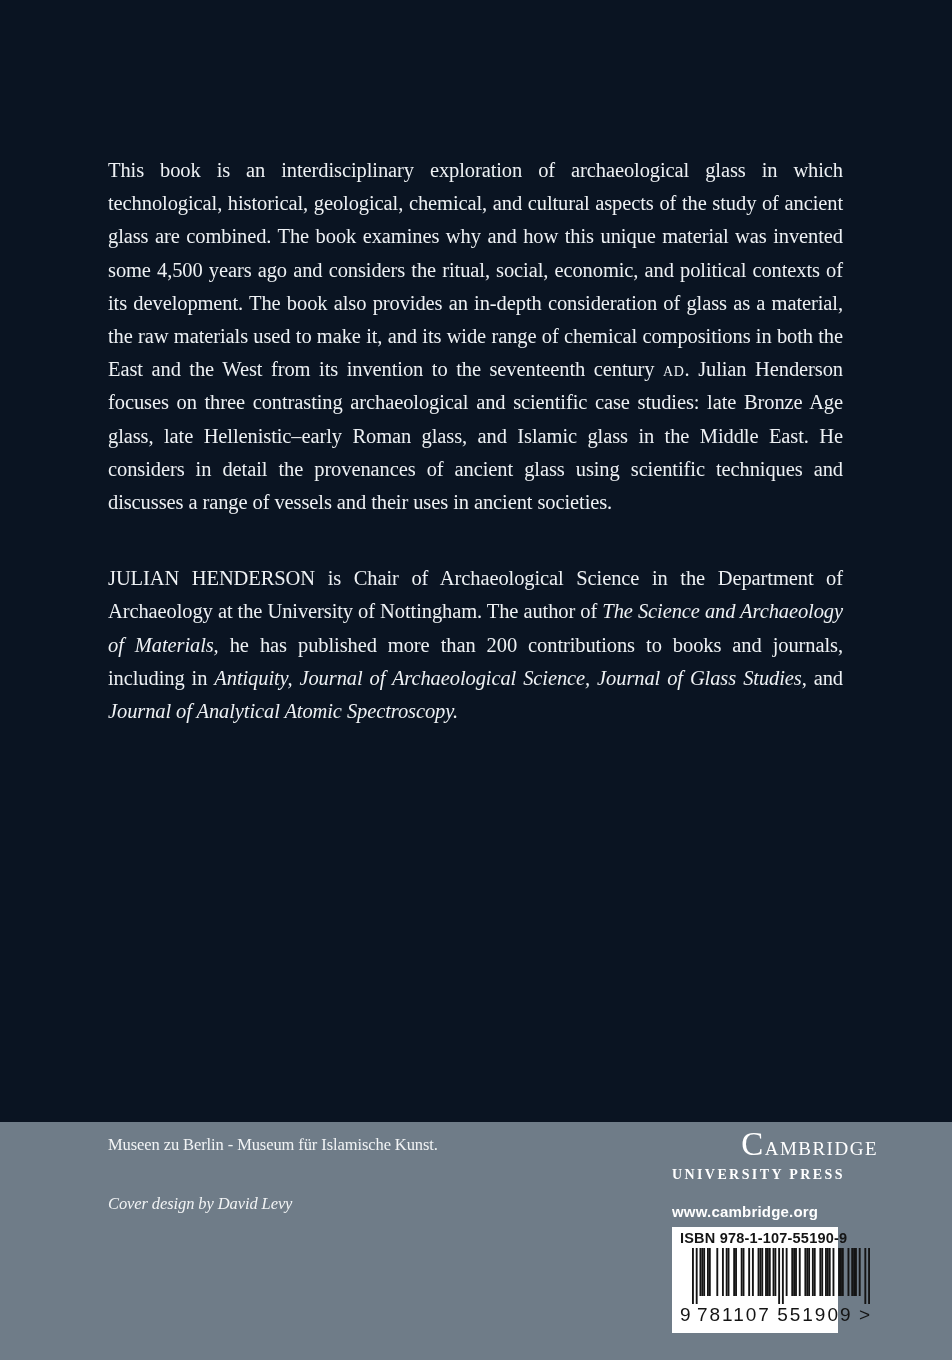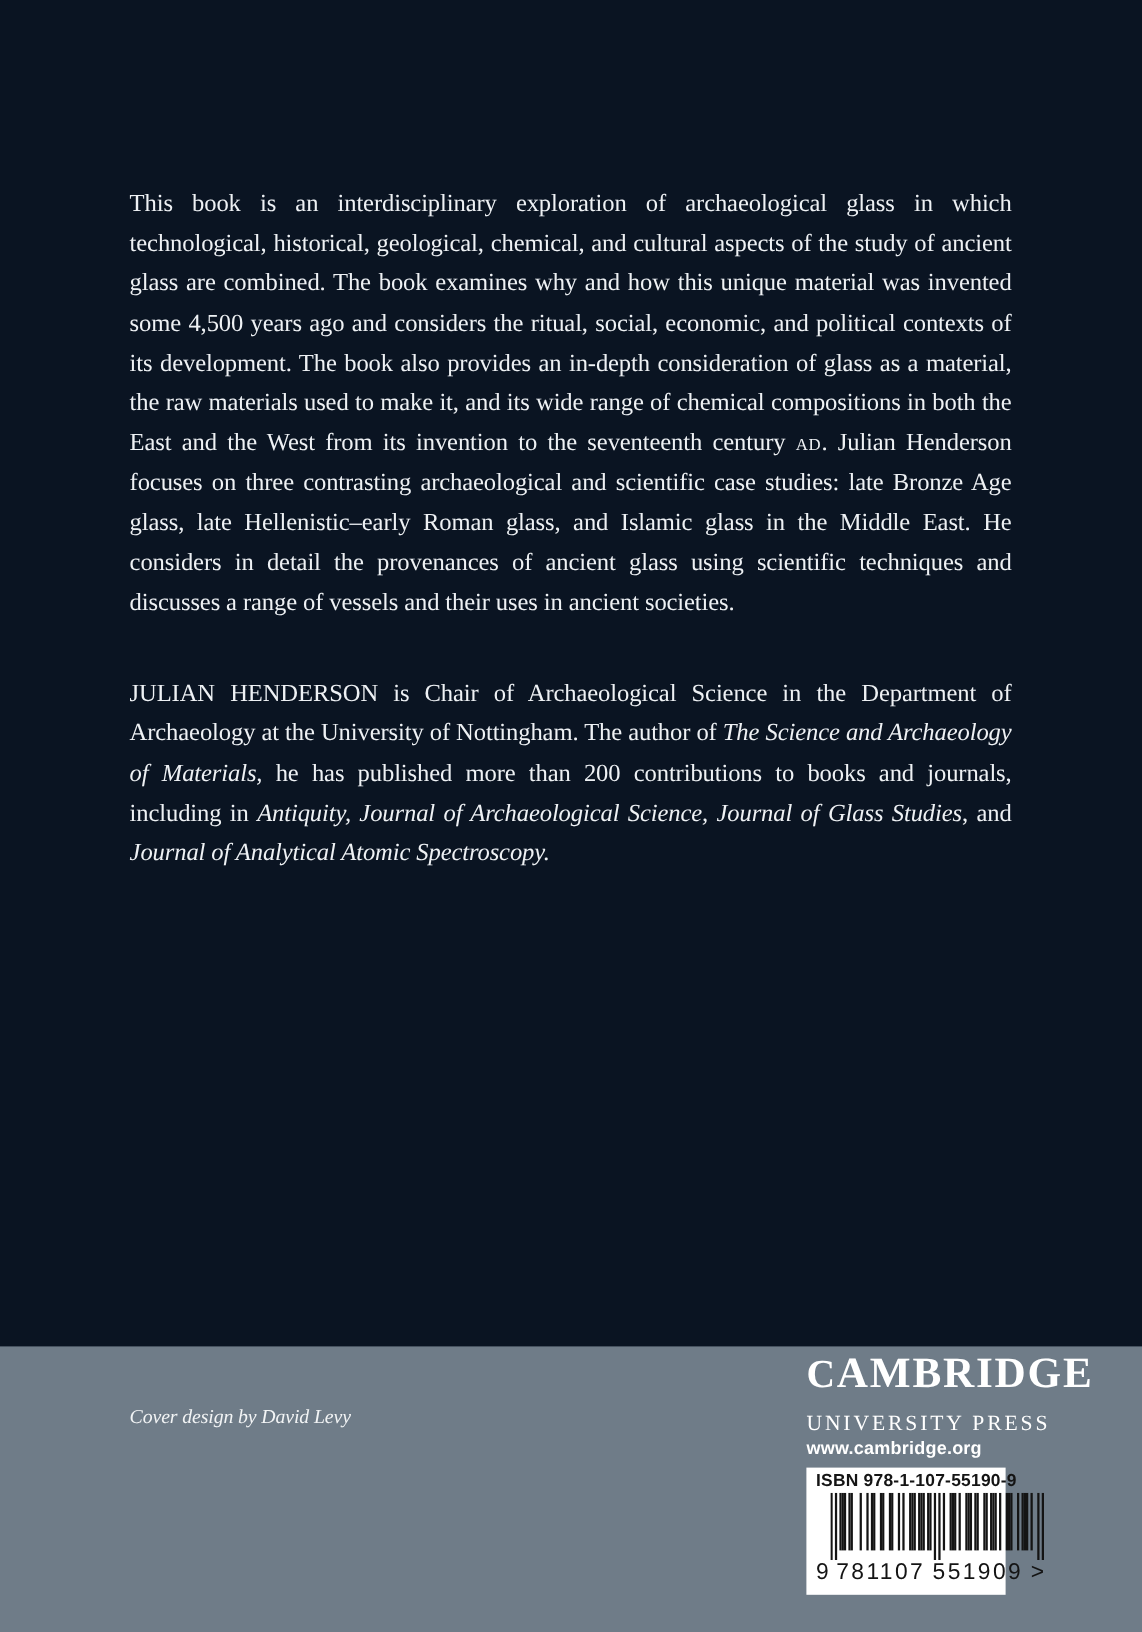--- a/index.html
+++ b/index.html
@@ -50,39 +50,40 @@
   .credit .design { font-style: italic; margin-top: 36px; }
 
   .publisher {
     position: absolute;
     left: 672px;
     top: 7px;
     width: 206px;
     color: var(--publisher-text, #ffffff);
   }
   .pub-name {
-    font-size: 36px;
-    font-weight: 700;
+    font-size: 19px;
+    font-weight: 400;
     letter-spacing: 1.5px;
     line-height: 30px;
     white-space: nowrap;
+    text-align: right;
   }
   .pub-name::first-letter { font-size: 33px; }
   .pub-sub {
-    font-size: 18px;
-    font-weight: 400;
+    font-size: 14px;
+    font-weight: 700;
     letter-spacing: 2.4px;
-    margin-top: 15px;
+    margin-top: 3px;
     white-space: nowrap;
   }
   .pub-web {
     font-family: "Liberation Sans", sans-serif;
     font-size: 15px;
     font-weight: bold;
-    margin-top: 2px;
+    margin-top: 20px;
     letter-spacing: 0.2px;
   }
   .barcode-box {
     margin-top: 7px;
     width: 166px;
     height: 106px;
     background: var(--barcode-bg, #ffffff);
     padding: 3px 8px 2px;
   }
   .isbn {
@@ -117,20 +118,21 @@
 
   <main class="content">
     <p class="synopsis"><span>This book is an interdisciplinary exploration of archaeological glass in which technological, historical, geological, chemical, and cultural aspects of the study of ancient glass are combined. The book examines why and how this unique material was invented some 4,500 years ago and considers the ritual, social, economic, and political contexts of its development. The book also provides an in-depth consideration of glass as a material, the raw materials used to make it, and its wide range of chemical compositions in both the East and the West from its invention to the seventeenth century </span><span class="sc">ad</span><span>. Julian Henderson focuses on three contrasting archaeological and scientific case studies: late Bronze Age glass, late Hellenistic–early Roman glass, and Islamic glass in the Middle East. He considers in detail the provenances of ancient glass using scientific techniques and discusses a range of vessels and their uses in ancient societies.</span></p>
 
     <p class="bio"><span>JULIAN HENDERSON is Chair of Archaeological Science in the Department of Archaeology at the University of Nottingham. The author of </span><span class="it">The Science and Archaeology of Materials,</span><span> he has published more than 200 contributions to books and journals, including in </span><span class="it">Antiquity, Journal of Archaeological Science, Journal of Glass Studies</span><span>, and </span><span class="it">Journal of Analytical Atomic Spectroscopy.</span></p>
   </main>
 
   <footer class="band">
 
     <div class="credit">
+      <div>Museen zu Berlin - Museum für Islamische Kunst.</div>
       <div class="design">Cover design by David Levy</div>
     </div>
 
     <div class="publisher">
       <div class="pub-name">CAMBRIDGE</div>
       <div class="pub-sub">UNIVERSITY PRESS</div>
       <div class="pub-web">www.cambridge.org</div>
 
       <div class="barcode-box">
         <div class="isbn">ISBN 978-1-107-55190-9</div>

